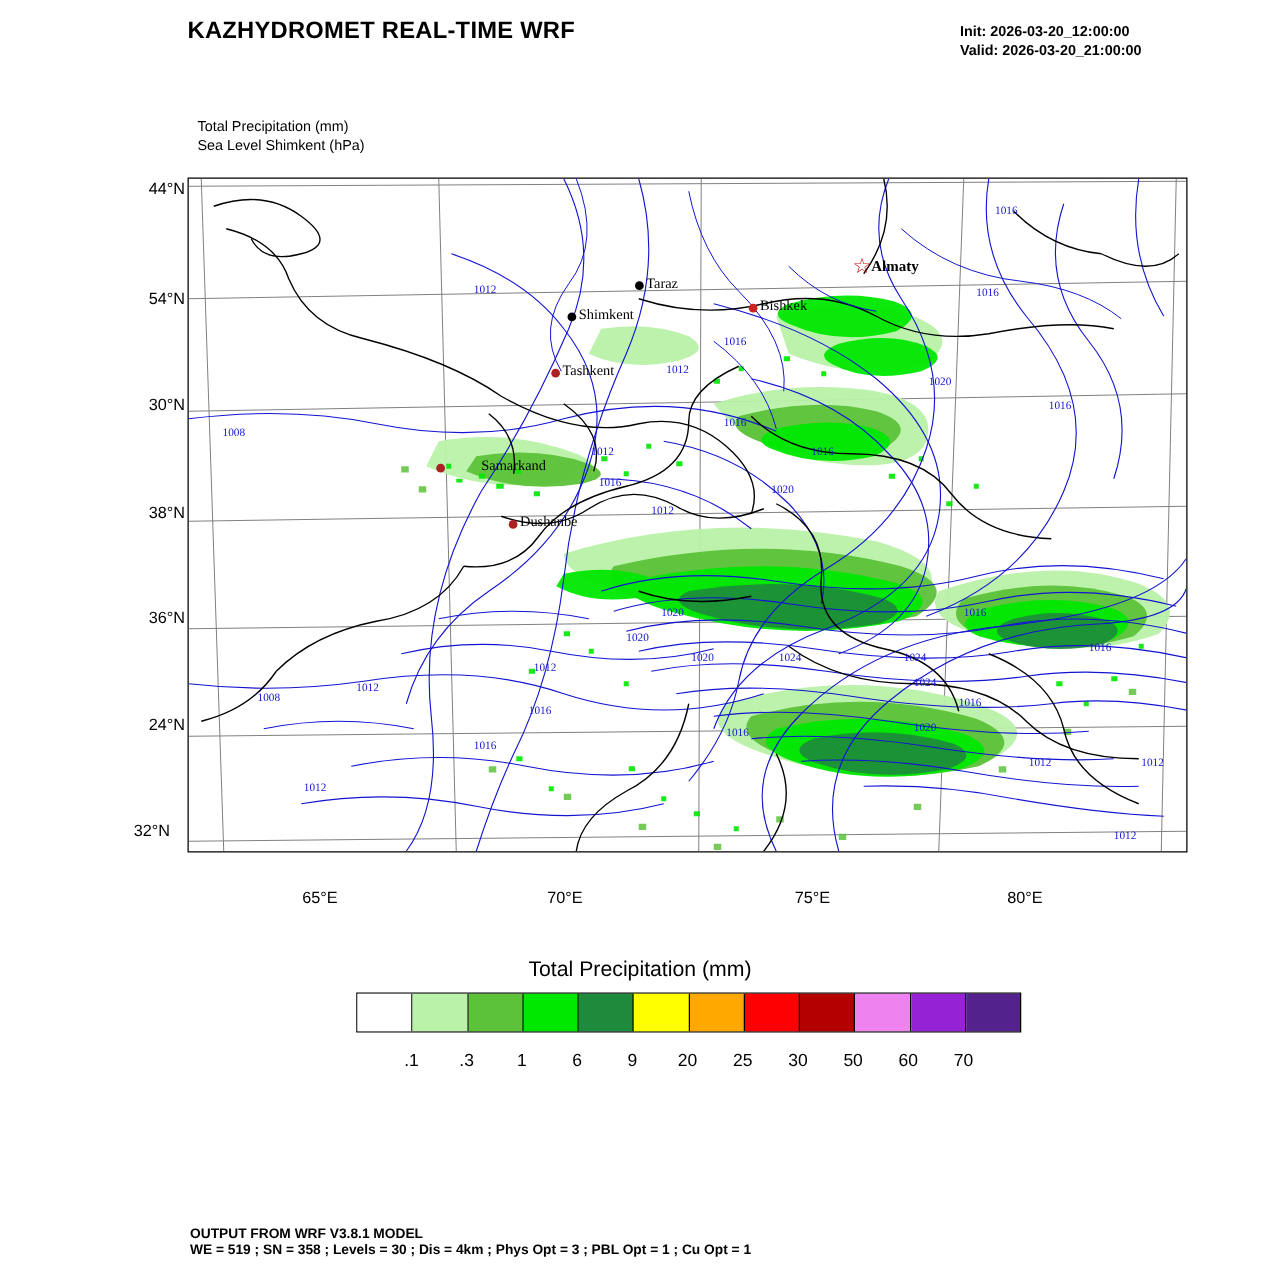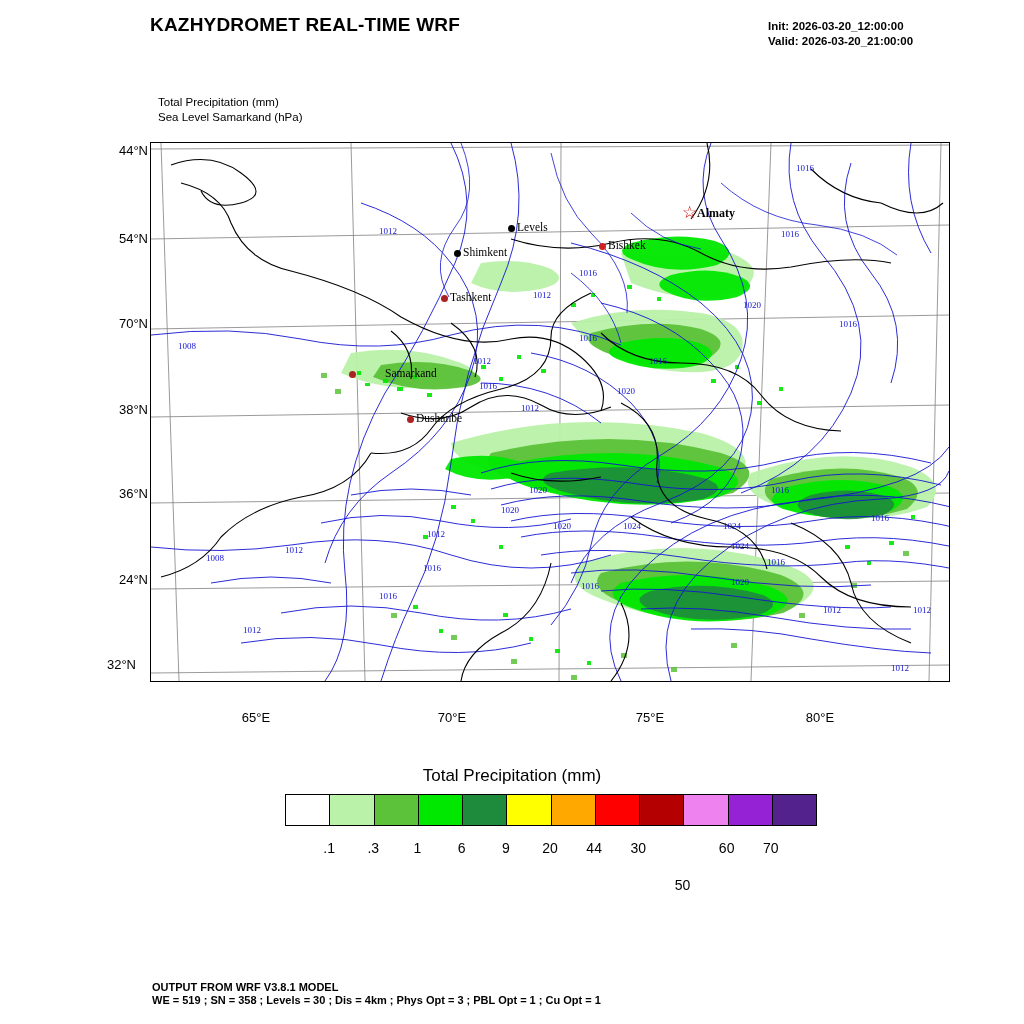--- a/index.html
+++ b/index.html
@@ -87,21 +87,21 @@
   }
 </style>
 </head>
 <body>
 
 <div class="abs" id="main-title">KAZHYDROMET REAL-TIME WRF</div>
 <div class="abs" id="init-line">Init: 2026-03-20_12:00:00</div>
 <div class="abs" id="valid-line">Valid: 2026-03-20_21:00:00</div>
 
 <div class="abs" id="field-label-1">Total Precipitation   (mm)</div>
-<div class="abs" id="field-label-2">Sea Level Samarkand   (hPa)</div>
+<div class="abs" id="field-label-2">Sea Level Shimkent   (hPa)</div>
 
 <div class="abs" id="map-frame">
   <svg id="map-svg" width="798" height="538" viewBox="0 0 798 538">
     <defs>
       <clipPath id="mapclip">
           <rect x="0" y="0" width="798" height="538"></rect>
         </clipPath>
     </defs>
     <g clip-path="url(#mapclip)">
 
@@ -310,21 +310,21 @@
       <div class="isobar-label" style="left: 740px; top: 520px;">1012</div>
     </div>
 
   <div id="city-layer">
       <div class="city star" style="left: 535px; top: 68px;">
         <span class="star-glyph" style="color: rgb(204, 0, 0);">☆</span>
         <span class="nm" style="color: rgb(0, 0, 0);">Almaty</span>
       </div>
       <div class="city" style="left: 357px; top: 82px;">
         <span class="dot" style="background: rgb(0, 0, 0);"></span>
-        <span class="nm" style="color: rgb(0, 0, 0);">Levels</span>
+        <span class="nm" style="color: rgb(0, 0, 0);">Taraz</span>
       </div>
       <div class="city" style="left: 448px; top: 100px;">
         <span class="dot" style="background: rgb(204, 34, 34);"></span>
         <span class="nm" style="color: rgb(0, 0, 0);">Bishkek</span>
       </div>
       <div class="city" style="left: 303px; top: 107px;">
         <span class="dot" style="background: rgb(0, 0, 0);"></span>
         <span class="nm" style="color: rgb(0, 0, 0);">Shimkent</span>
       </div>
       <div class="city" style="left: 290px; top: 152px;">
@@ -337,21 +337,21 @@
       </div>
       <div class="city" style="left: 256px; top: 273px;">
         <span class="dot" style="background: rgb(170, 34, 34);"></span>
         <span class="nm" style="color: rgb(0, 0, 0);">Dushanbe</span>
       </div>
     </div>
 </div>
 
 <div class="abs lat-label" style="left:78px;top:143px;">44°N</div>
 <div class="abs lat-label" style="left:78px;top:231px;">54°N</div>
-<div class="abs lat-label" style="left:78px;top:316px;">70°N</div>
+<div class="abs lat-label" style="left:78px;top:316px;">30°N</div>
 <div class="abs lat-label" style="left:78px;top:402px;">38°N</div>
 <div class="abs lat-label" style="left:78px;top:486px;">36°N</div>
 <div class="abs lat-label" style="left:78px;top:572px;">24°N</div>
 <div class="abs lat-label" style="left:66px;top:657px;">32°N</div>
 
 <div class="abs lon-label" style="left:216px;top:710px;">65°E</div>
 <div class="abs lon-label" style="left:412px;top:710px;">70°E</div>
 <div class="abs lon-label" style="left:610px;top:710px;">75°E</div>
 <div class="abs lon-label" style="left:780px;top:710px;">80°E</div>
 
@@ -370,21 +370,21 @@
     <div style="background: rgb(150, 34, 214);"></div>
     <div style="background: rgb(84, 34, 140);"></div>
   </div>
 <div class="abs" id="cb-ticks">
     <span style="left: 44.1667px;">.1</span>
     <span style="left: 88.3333px;">.3</span>
     <span style="left: 132.5px;">1</span>
     <span style="left: 176.667px;">6</span>
     <span style="left: 220.833px;">9</span>
     <span style="left: 265px;">20</span>
-    <span style="left: 309.167px;">44</span>
+    <span style="left: 309.167px;">25</span>
     <span style="left: 353.333px;">30</span>
-    <span style="left: 397.5px; margin-top: 37px;">50</span>
+    <span style="left: 397.5px;">50</span>
     <span style="left: 441.667px;">60</span>
     <span style="left: 485.833px;">70</span>
   </div>
 
 <div class="abs" id="footer-1">OUTPUT FROM WRF V3.8.1 MODEL</div>
 <div class="abs" id="footer-2">WE = 519 ; SN = 358 ; Levels = 30 ; Dis = 4km ; Phys Opt = 3 ; PBL Opt = 1 ; Cu Opt = 1</div>
 
 </body></html>

